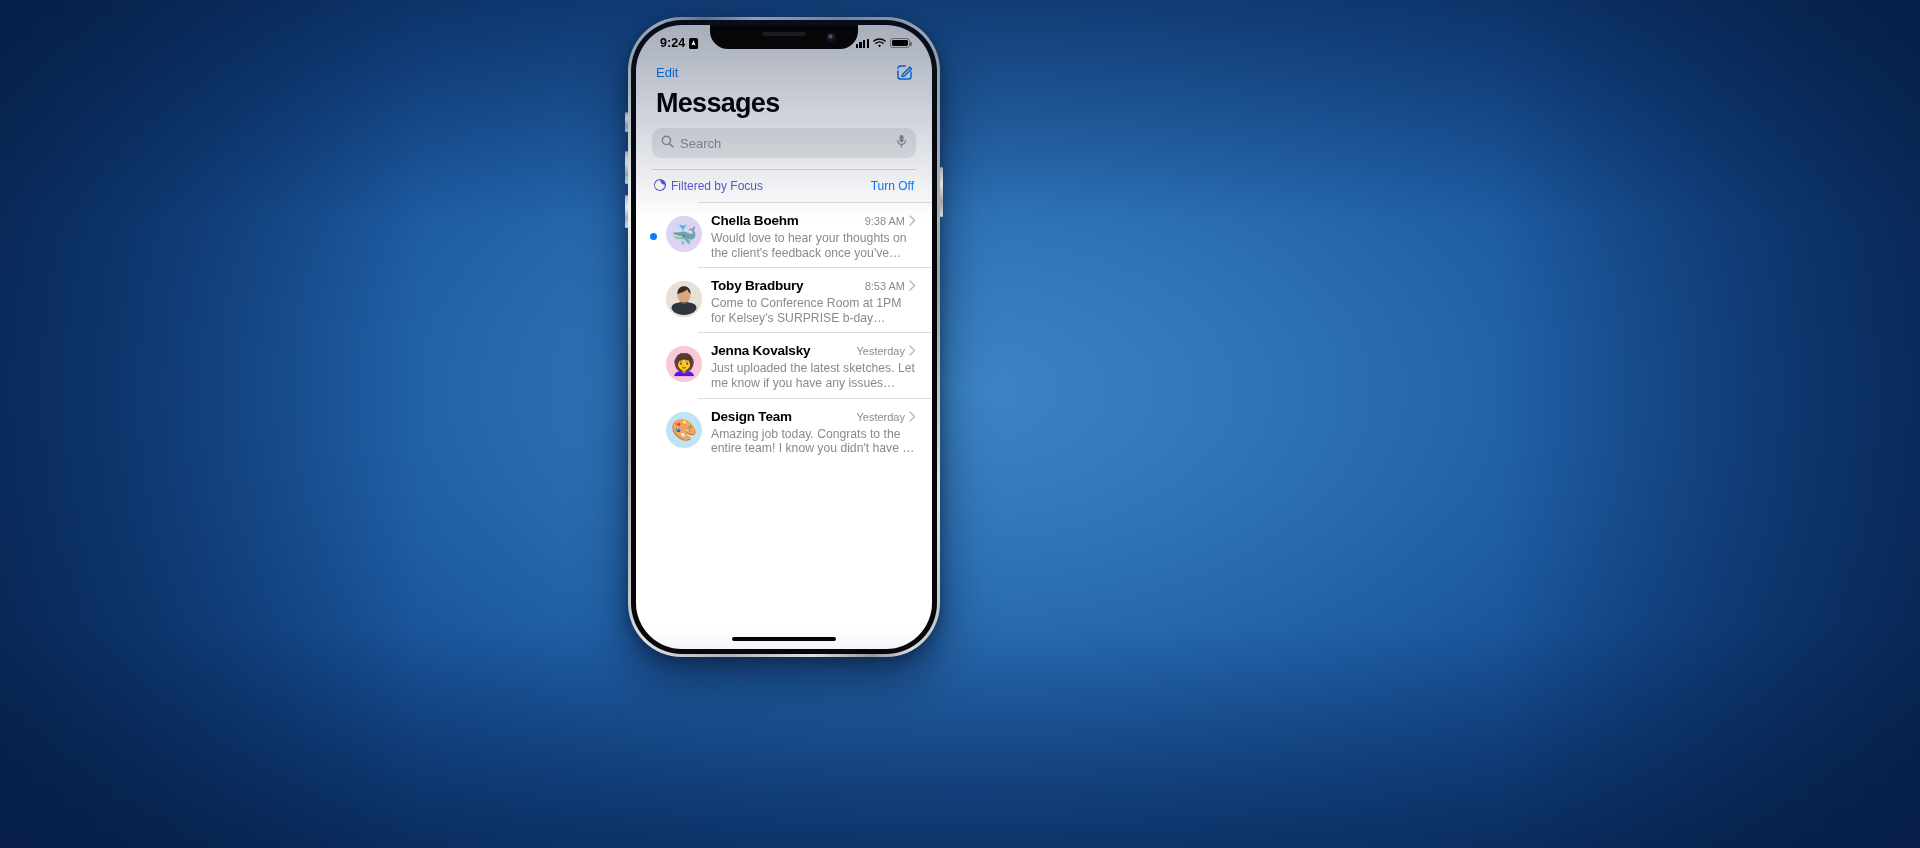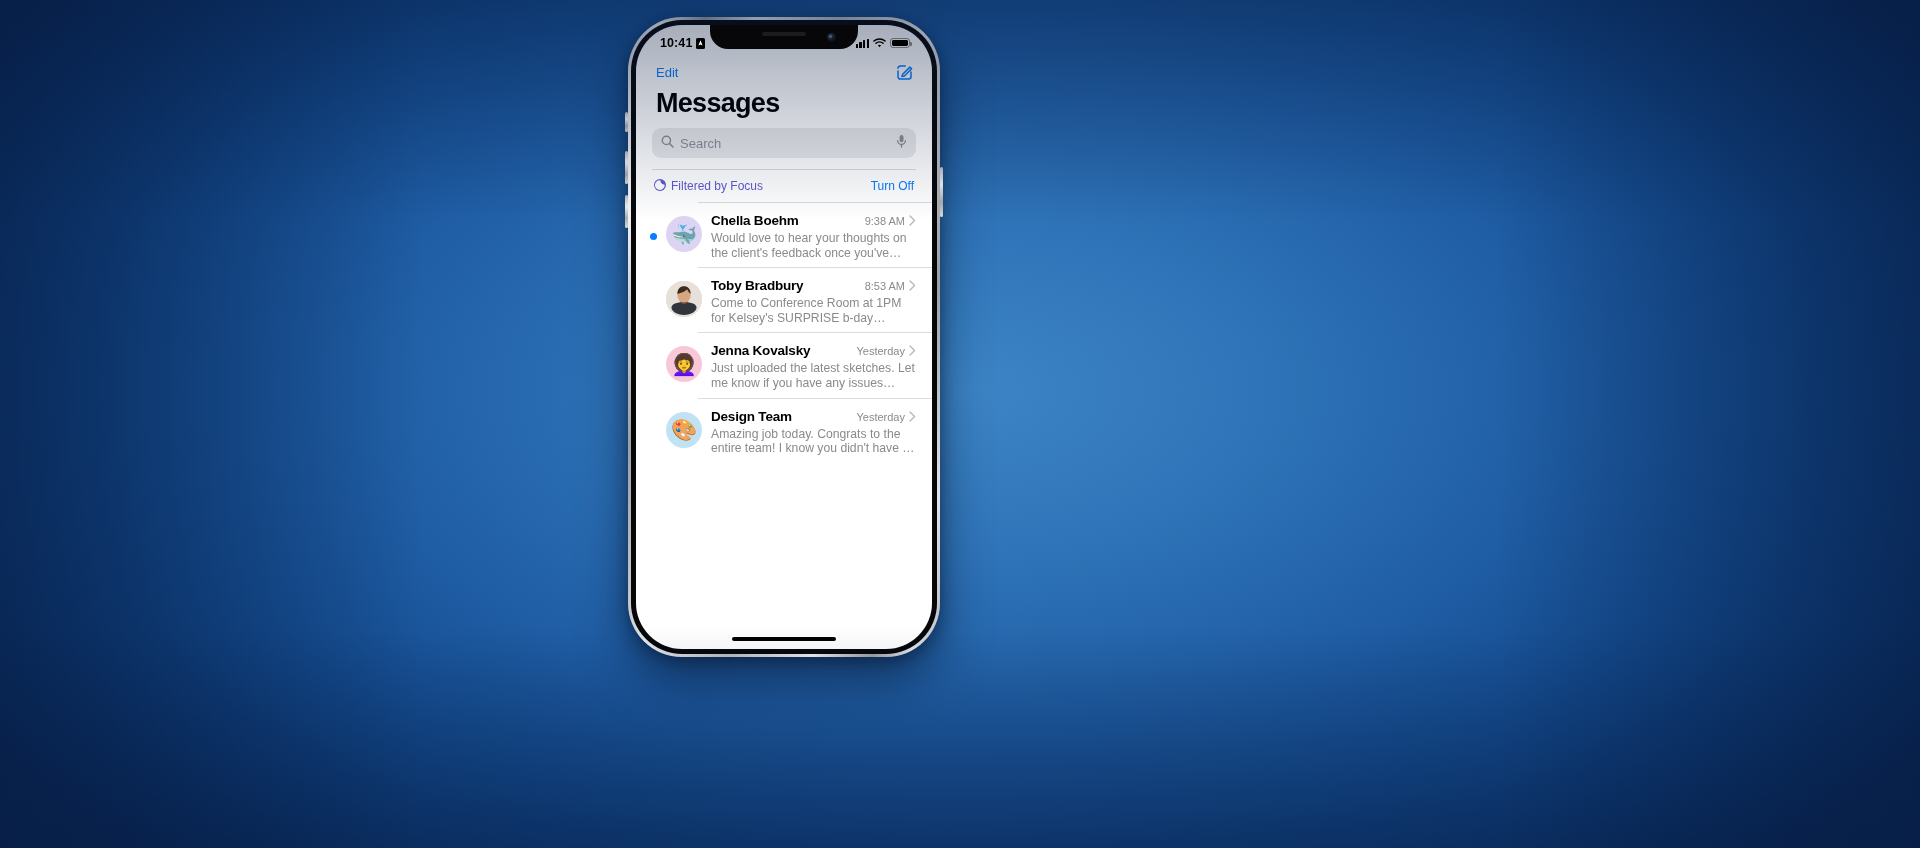--- a/index.html
+++ b/index.html
@@ -191,21 +191,21 @@
 
     <div id="bezel">
       <div id="screen">
 
         <div id="notch">
           <div id="speaker"></div>
           <div id="camera"></div>
         </div>
 
         <div id="statusbar">
-          <span id="sb-time">10:41</span>
+          <span id="sb-time">9:24</span>
           <span id="sb-loc">
             <svg width="9" height="11" viewBox="0 0 9 11">
                 <rect x="0" y="0" width="9" height="11" rx="1.6" fill="#000"></rect>
                 <path d="M4.5 2.2 L6.6 7.6 L4.5 6.4 L2.4 7.6 Z" fill="#fff"></path>
               </svg>
           </span>
           <span id="sb-right">
             <span class="bars">
                 <i></i>
                 <i></i>

